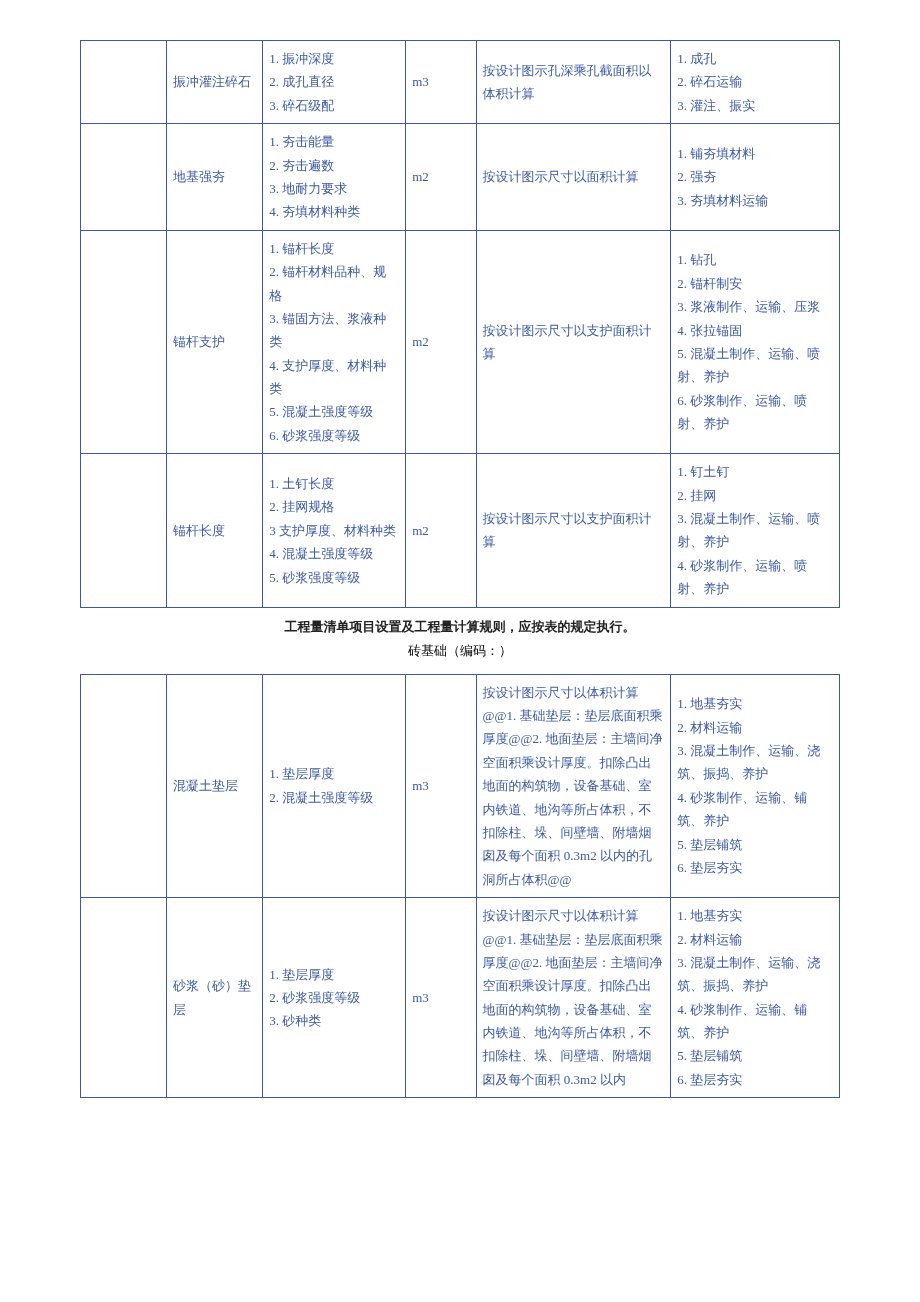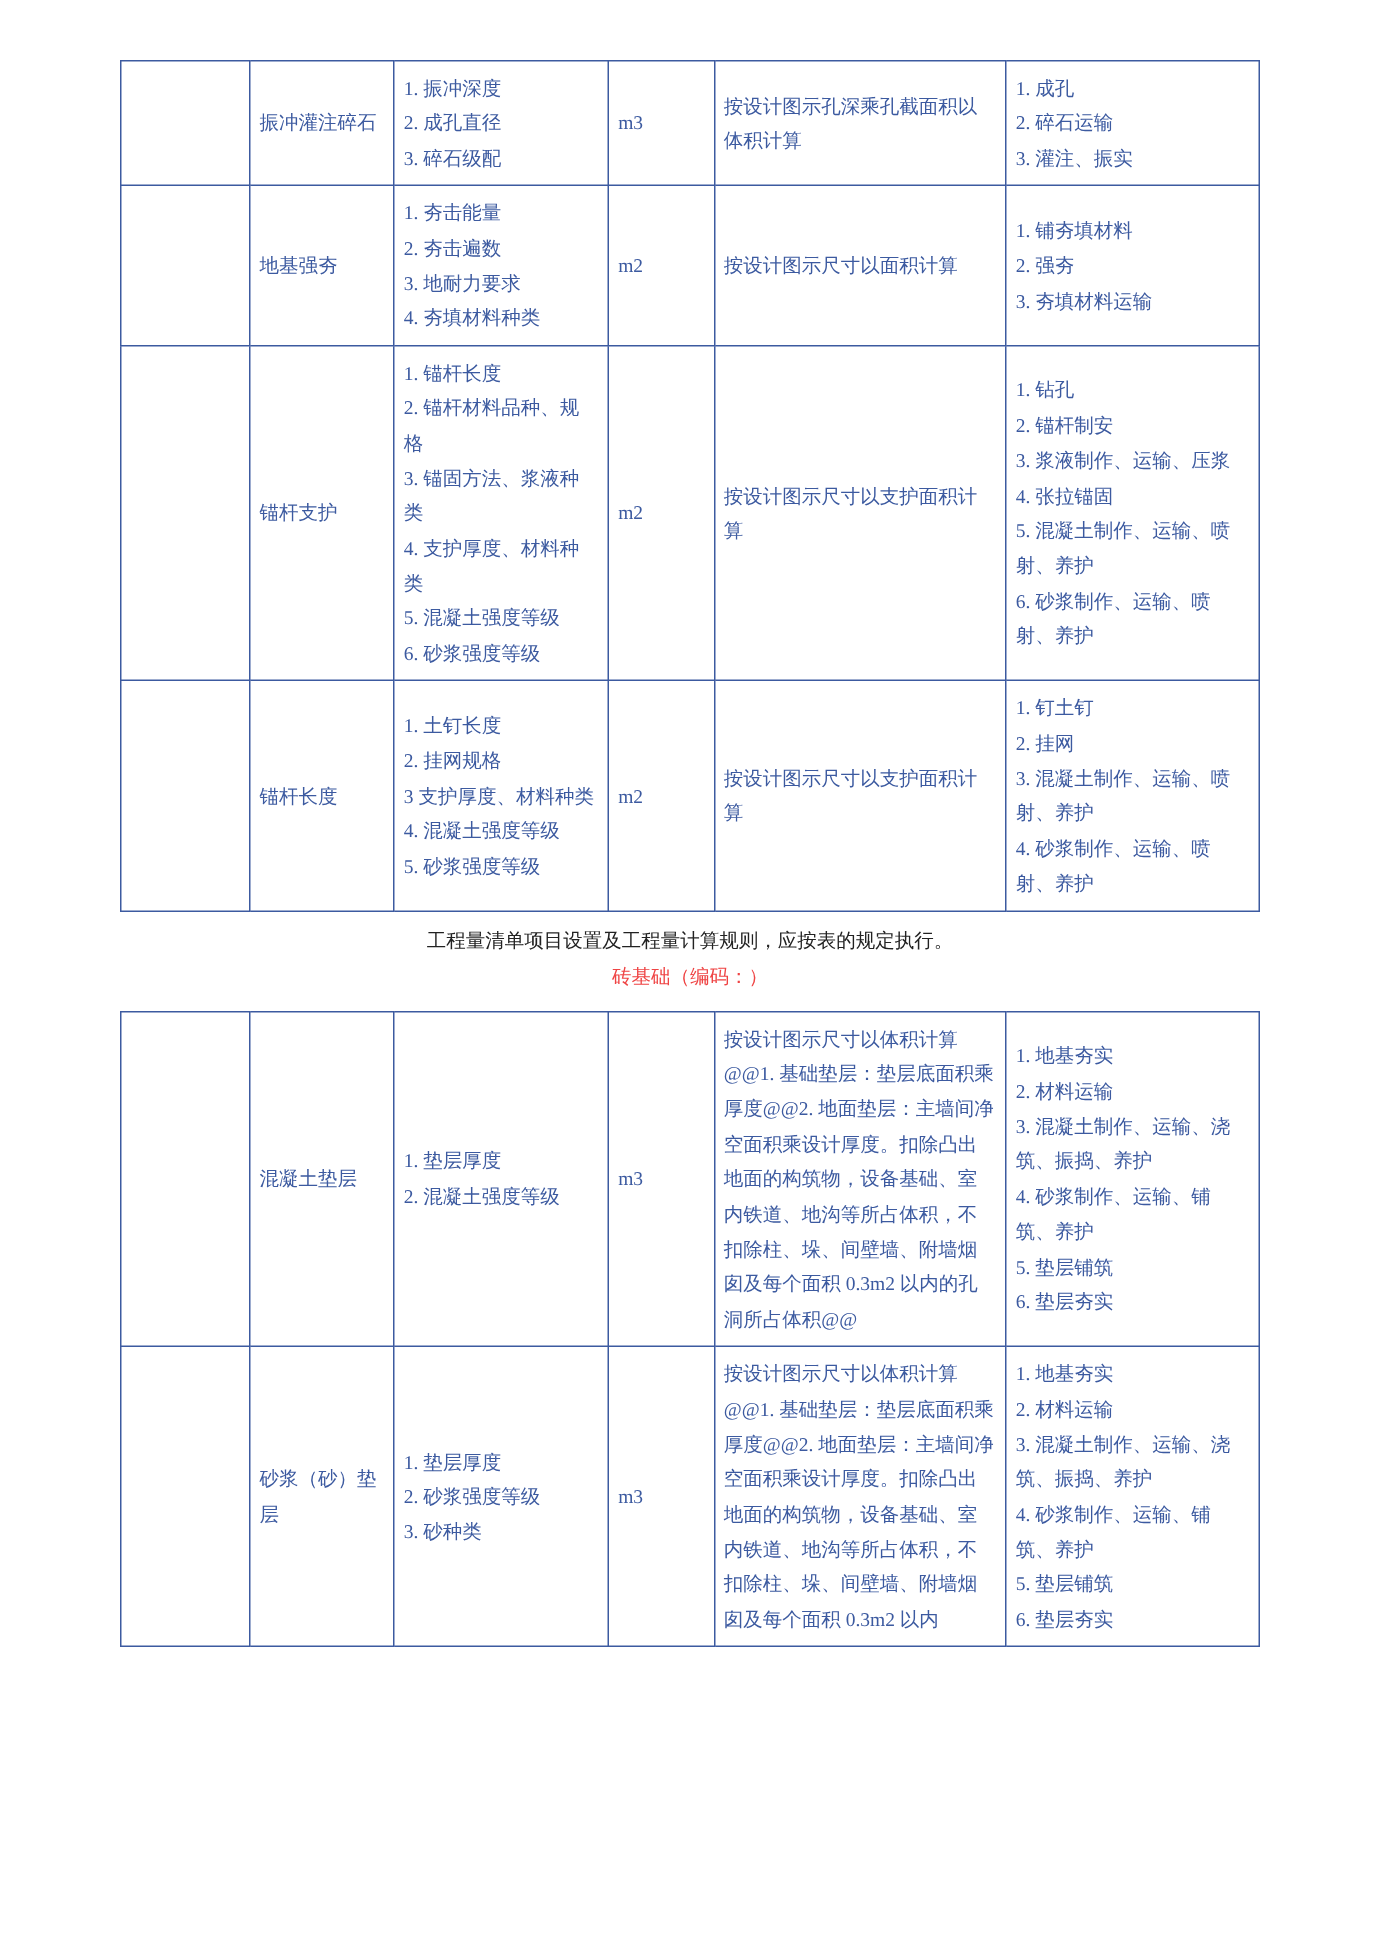--- a/index.html
+++ b/index.html
@@ -28,24 +28,25 @@
     text-align: center;
     font-weight: normal;
     color: #3c5aa0;
   }
   .center { text-align: left; }
   .note {
     text-align: center;
     color: #222;
     margin: 10px 0 6px 0;
     font-size: 13px;
+    font-weight: bold;
   }
   .red-title {
     text-align: center;
-    color: #ef4444;
+    color: #000000;
     margin: 4px 0 14px 0;
     font-size: 13px;
   }
   .col-code { width: 70px; }
   .col-name { width: 80px; }
   .col-feat { width: 125px; }
   .col-unit { width: 55px; }
   .col-rule { width: 175px; }
   .col-content { width: 150px; }
 </style>

